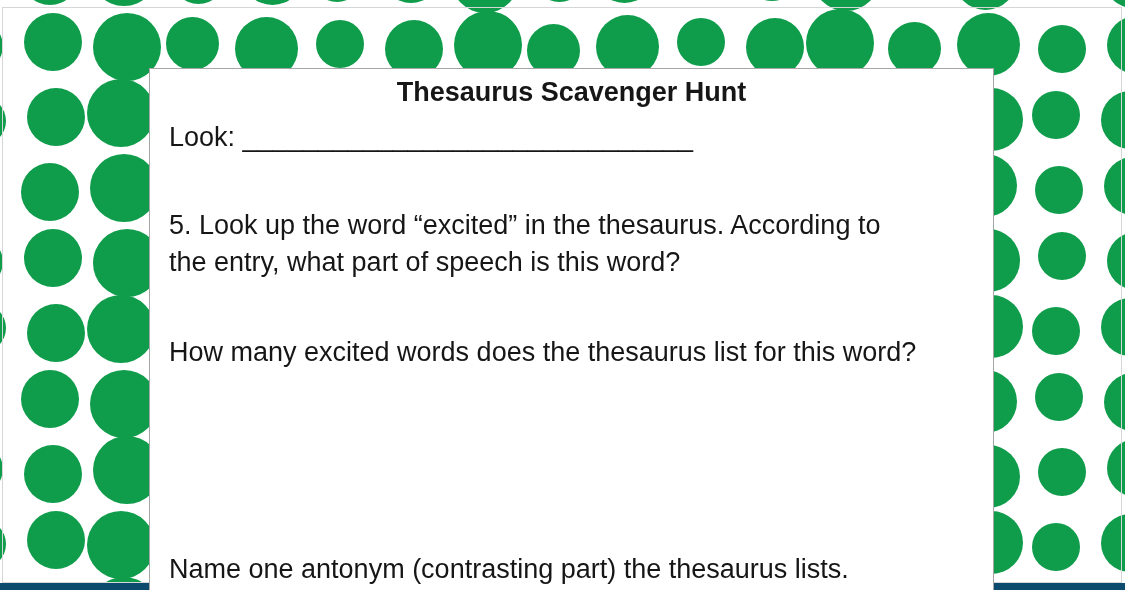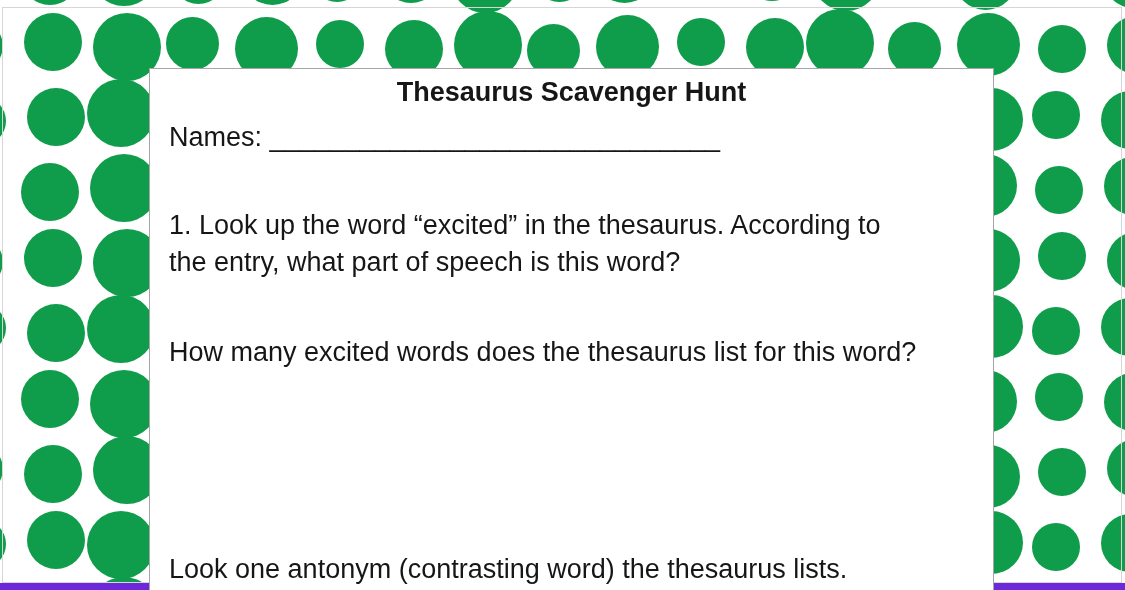--- a/index.html
+++ b/index.html
@@ -6,21 +6,21 @@
     margin: 0;
     padding: 0;
     background: #ffffff;
     font-family: "Liberation Sans", sans-serif;
   }
   #stage {
     position: relative;
     width: 1125px;
     height: 590px;
     overflow: hidden;
-    background: #6d28d9;
+    background: #0c4a6e;
   }
   
   #dots {
     position: absolute;
     left: 0;
     top: 0;
     width: 1125px;
     height: 583px;
     overflow: hidden;
     background: #ffffff;
@@ -242,24 +242,24 @@
       <div class="dot" style="left: 21px; top: -53px; width: 58px; height: 58px;"></div>
     <div id="frame-top" class="frame-line"></div>
     <div id="frame-bottom" class="frame-line"></div>
     <div id="frame-left" class="frame-line"></div>
     <div id="frame-right" class="frame-line"></div>
   </div>
 
   <div id="paper">
     <div class="title">Thesaurus Scavenger Hunt</div>
 
-    <div class="names-row"><span>Names:</span>&nbsp;<span>______________________________</span></div>
-
-    <div id="q0" class="question">1. Look up the word “excited” in the thesaurus. According to
+    <div class="names-row"><span>Look:</span>&nbsp;<span>______________________________</span></div>
+
+    <div id="q0" class="question">5. Look up the word “excited” in the thesaurus. According to
 the entry, what part of speech is this word?</div>
 
     <div id="q1" class="question">How many excited words does the thesaurus list for this word?</div>
 
 
-    <div id="q3" class="question">Look one antonym (contrasting word) the thesaurus lists.</div>
+    <div id="q3" class="question">Name one antonym (contrasting part) the thesaurus lists.</div>
   </div>
 
 </div>
 
 </body></html>

